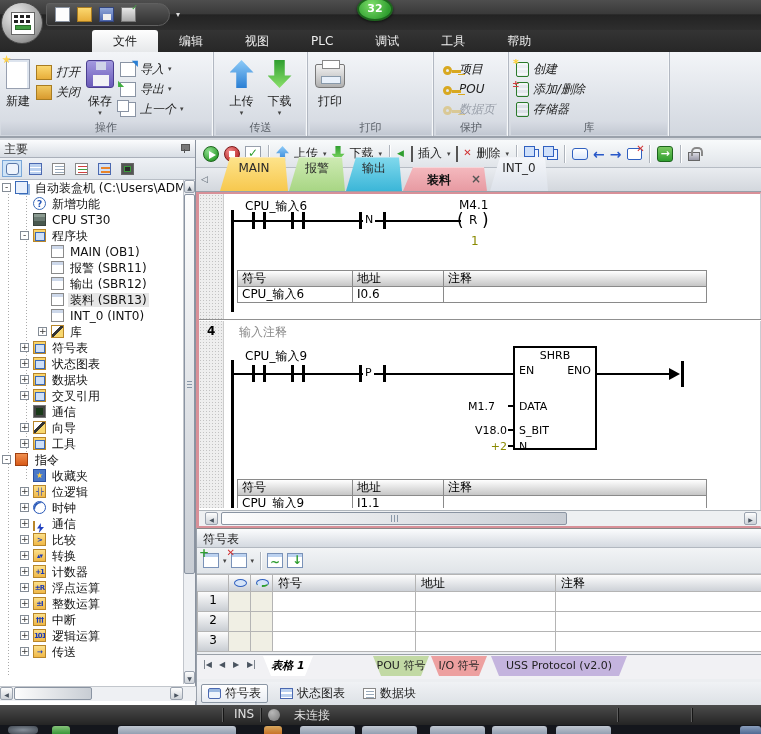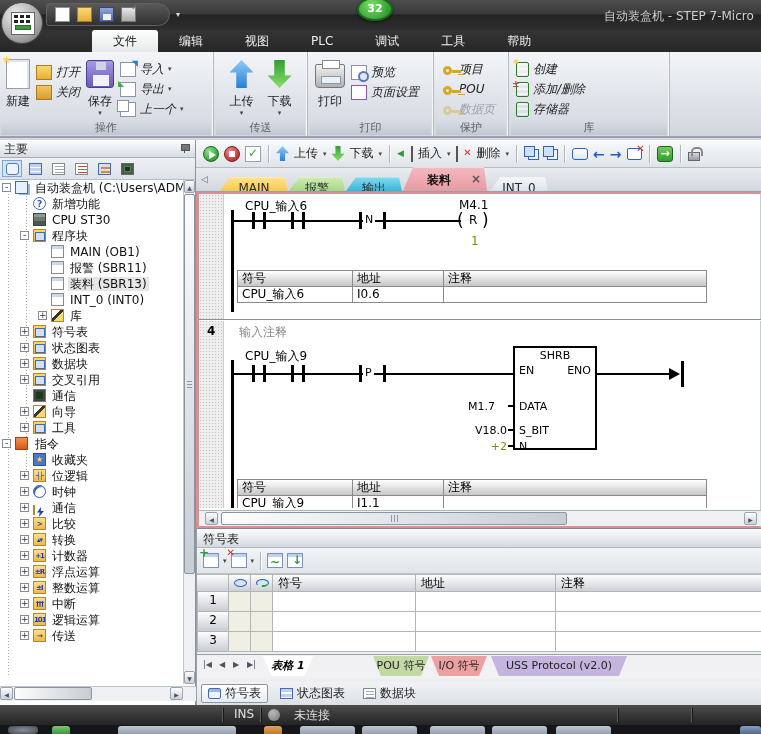--- a/index.html
+++ b/index.html
@@ -133,21 +133,21 @@
 .et-casc{background:#cfe0fa;border:1px solid #3060c0;box-shadow:4px 3px 0 -1px #eef4ff,4px 3px 0 0 #3060c0;width:11px;height:11px;margin:0 3px 4px 0;}
 .et-box{width:16px;height:12px;border:1px solid #3060c0;border-radius:3px;background:linear-gradient(#fff,#dce8fc);}
 .et-undo,.et-redo{color:#2858c8;font-weight:bold;font-size:14px;width:auto;line-height:16px;}
 .et-clear{width:15px;height:12px;border:1px solid #3060c0;border-radius:2px;background:#fff;}
 .et-clear::after{content:"✕";position:absolute;right:-4px;top:-6px;color:#d03030;font-size:10px;font-weight:bold;}
 .et-goto{background:linear-gradient(#7ac860,#2f9e2f);border:1px solid #1d641d;border-radius:3px;}
 .et-goto::after{content:"→";position:absolute;left:3px;top:0px;color:#fff;font-weight:bold;font-size:11px;}
 .et-lock{width:12px;height:9px;background:linear-gradient(#d8d8e0,#9a9aa8);border:1px solid #666;margin-top:6px;}
 .et-lock::before{content:"";position:absolute;left:2px;top:-6px;width:8px;height:7px;border:2px solid #888;border-bottom:none;border-radius:5px 5px 0 0;}
 .tabbar{position:absolute;left:196px;top:168px;width:565px;height:24px;background:linear-gradient(#e9ecf0,#d3d7dd);border-bottom:1px solid #98a0aa;}
-.dtab{position:absolute;bottom:0;height:14px;clip-path:polygon(10px 0,calc(100% - 3px) 0,100% 100%,0 100%);font-size:12px;color:#2a2a2a;text-align:center;line-height:21px;border-top:1px solid rgba(255,255,255,.6);}
+.dtab{position:absolute;bottom:0;height:34px;clip-path:polygon(10px 0,calc(100% - 3px) 0,100% 100%,0 100%);font-size:12px;color:#2a2a2a;text-align:center;line-height:21px;border-top:1px solid rgba(255,255,255,.6);}
 .dtab.active{height:24px;line-height:24px;font-weight:bold;color:#111;}
 .tclose{position:absolute;right:6px;top:4px;font-size:12px;color:#555;line-height:14px;}
 .tnav{position:absolute;left:5px;top:6px;font-size:9px;color:#5a6470;}
 
 .editor{position:absolute;left:196px;top:192px;width:565px;height:336px;background:#fff;border-left:3px solid #d89098;border-top:2px solid #d89098;border-bottom:2px solid #d89098;border-right:1px solid #c8ccd2;}
 .lad{position:absolute;left:0;top:0;width:562px;height:314px;overflow:hidden;}
 .gutter{position:absolute;left:0;top:0;width:25px;height:314px;background:#eee;background-image:radial-gradient(#c2c2c2 26%,transparent 27%);background-size:3px 3px;border-right:1px solid #ccc;}
 .wireh{position:absolute;height:2px;background:#000;}
 .wirev{position:absolute;width:3px;background:#000;}
 .cbar{position:absolute;width:3px;height:17px;background:#000;}
@@ -209,21 +209,20 @@
 
   <div class="titlebar">
     <div class="qat">
       <span class="qi qi-doc"></span>
       <span class="qi qi-folder"></span>
       <span class="qi qi-save"></span>
       <span class="qi qi-print"></span>
     </div>
     <span class="qcaret abs" style="left:176px;top:10px;">▾</span>
     <div class="badge32">32</div>
-    <div class="wtitle">自动装盒机 - STEP 7-Micro</div>
   </div>
   <div class="appbtn">
       <span class="pg">
         <i></i>
         <i></i>
         <u></u>
       </span>
     </div>
 
   <div class="menubar">
@@ -302,30 +301,20 @@
       <div class="rband">传送</div>
     </div>
     <div class="rgroup" style="left:309px;width:125px;">
       <div class="rgc">
         <div class="bigbtn">
             <span class="ico-big-wrap">
               <span class="ri-print"></span>
             </span>
             <span class="blabel">打印</span>
           </div>
-        <div class="smcol" style="padding-top:6px;">
-          <div class="smbtn">
-              <span class="rs rs-doc mag"></span>
-              <span>预览</span>
-            </div>
-          <div class="smbtn">
-              <span class="rs rs-doc pp"></span>
-              <span>页面设置</span>
-            </div>
-        </div>
       </div>
       <div class="rband">打印</div>
     </div>
     <div class="rgroup" style="left:435px;width:74px;">
       <div class="rgc">
         <div class="smcol">
           <div class="smbtn">
               <span class="rs rs-key"></span>
               <span>项目</span>
             </div>
@@ -403,20 +392,24 @@
           <span class="ticon i-foldt"></span>
           <span class="tl">程序块</span>
         </div>
       <div class="trow l2">
           <span class="ticon i-blk"></span>
           <span class="tl">MAIN (OB1)</span>
         </div>
       <div class="trow l2">
           <span class="ticon i-blk"></span>
           <span class="tl">报警 (SBR11)</span>
+        </div>
+      <div class="trow l2">
+          <span class="ticon i-blk"></span>
+          <span class="tl">输出 (SBR12)</span>
         </div>
       <div class="trow l2">
           <span class="ticon i-blk"></span>
           <span class="tl sel">装料 (SBR13)</span>
         </div>
       <div class="trow l2">
           <span class="ticon i-blk"></span>
           <span class="tl">INT_0 (INT0)</span>
         </div>
       <div class="trow l2">

